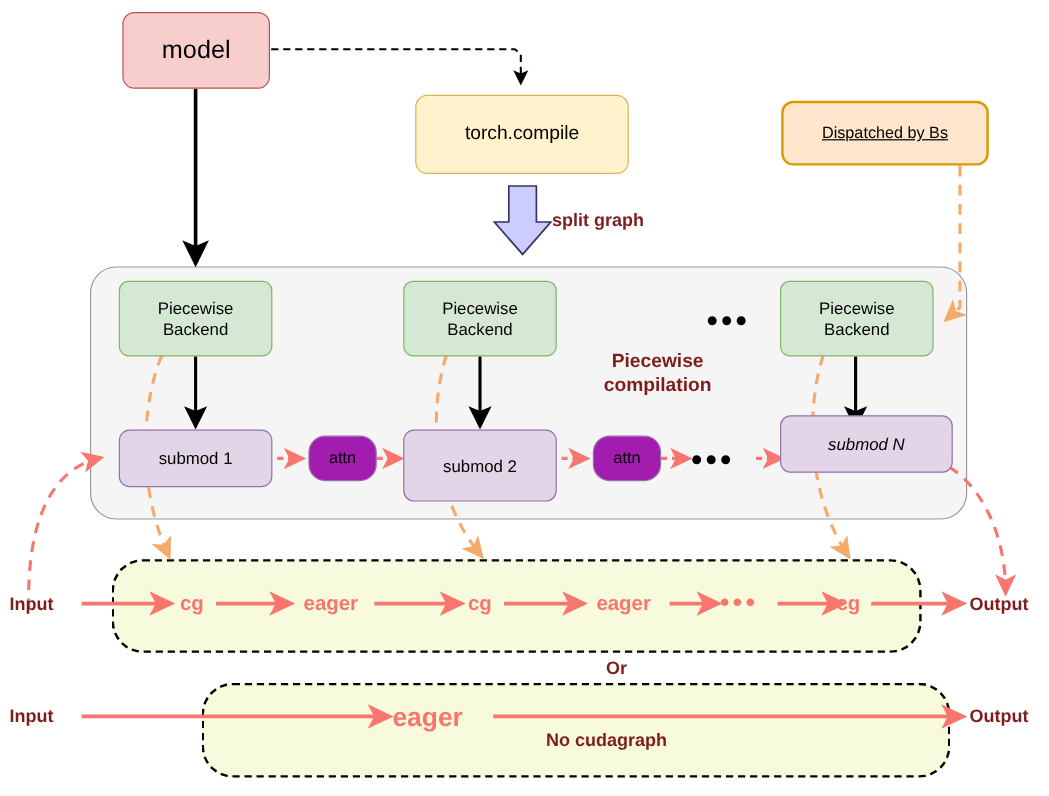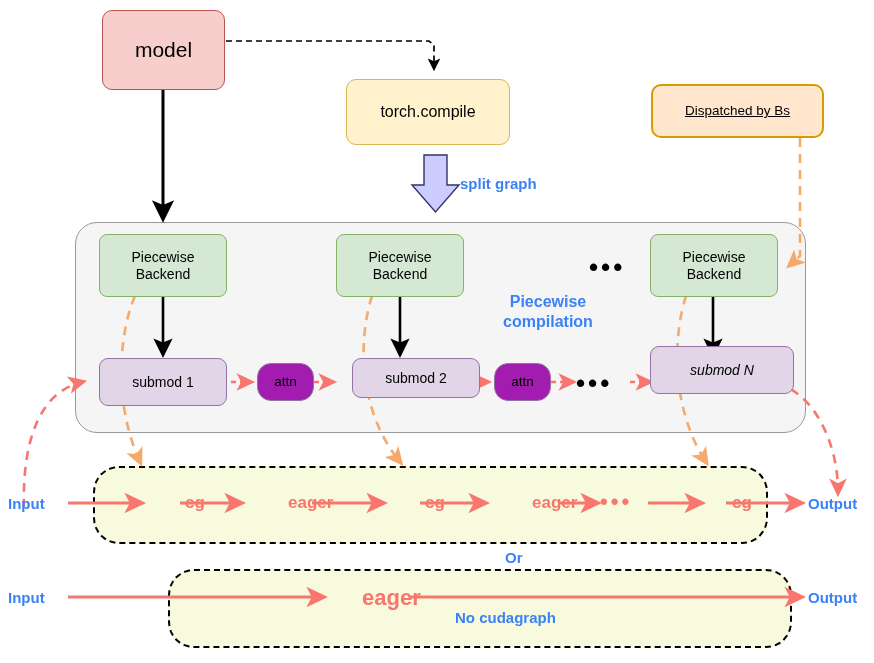--- a/index.html
+++ b/index.html
@@ -80,35 +80,34 @@
   .panel-yellow {
     position: absolute;
     background: #f7fadc;
     border: 2px dashed #000000;
     border-radius: 26px;
     z-index: 2;
   }
 
   .lbl {
     position: absolute;
-    color: #3b82f6;
+    color: #7f1d1d;
     z-index: 11;
     white-space: nowrap;
   }
   .lbl-bold { font-weight: bold; }
   .lbl-io { font-weight: bold; font-size: 15px; }
   .lbl-piecewise-comp {
     font-weight: bold; font-size: 16px;
     text-align: center; line-height: 1.25;
   }
   .lbl-split { font-weight: bold; font-size: 15px; }
   .lbl-red {
     color: #f8766d;
     font-weight: bold;
-    margin-left: 35px;
   }
   .lbl-or { font-weight: bold; font-size: 15px; }
 
   .dots {
     position: absolute;
     color: #000000;
     font-size: 26px;
     font-weight: bold;
     letter-spacing: 3px;
     line-height: 1;
@@ -229,25 +228,25 @@
     </g>
 
     <g>
       <path d="M68,597 L322,597" fill="none" stroke="#f8766d" stroke-width="3" marker-end="url(#ah-red)"></path>
     </g>
     <g>
       <path d="M411,597 L800,597" fill="none" stroke="#f8766d" stroke-width="3" marker-end="url(#ah-red)"></path>
     </g>
   </svg>
 
-  <div class="node node-model" style="left:102px; top:10px; width:123px; height:80px;">
+  <div class="node node-model" style="left:102px; top:10px; width:123px; height:64px;">
     <span>model</span>
   </div>
 
-  <div class="node node-compile" style="left:346px; top:79px; width:164px; height:66px;">
+  <div class="node node-compile" style="left:346px; top:79px; width:178px; height:66px;">
     <span>torch.compile</span>
   </div>
 
   <div class="node node-dispatch" style="left:651px; top:84px; width:173px; height:54px;text-decoration:underline;">
     <span>Dispatched by Bs</span>
   </div>
 
   <div class="lbl lbl-split" style="left:460px; top:175px;">split graph</div>
 
   <div class="node node-backend" style="left:99px; top:234px; width:128px; height:63px; flex-direction:column;">
@@ -269,21 +268,21 @@
     <div>Piecewise</div>
     <div>compilation</div>
   </div>
 
   <div class="node node-submod" style="left:99px; top:358px; width:128px; height:48px;justify-content:center;">
     <span>submod 1</span>
   </div>
   <div class="node node-attn" style="left:257px; top:363px; width:57px; height:38px;">
     <span>attn</span>
   </div>
-  <div class="node node-submod" style="left:352px; top:358px; width:128px; height:40px;">
+  <div class="node node-submod" style="left:336px; top:358px; width:128px; height:60px;">
     <span>submod 2</span>
   </div>
   <div class="node node-attn" style="left:494px; top:363px; width:57px; height:38px;">
     <span>attn</span>
   </div>
   <div class="dots" style="left:576px; top:370px;">•••</div>
   <div class="node node-submod" style="left:650px; top:346px; width:144px; height:48px;font-style:italic;">
     <span>submod N</span>
   </div>
 

